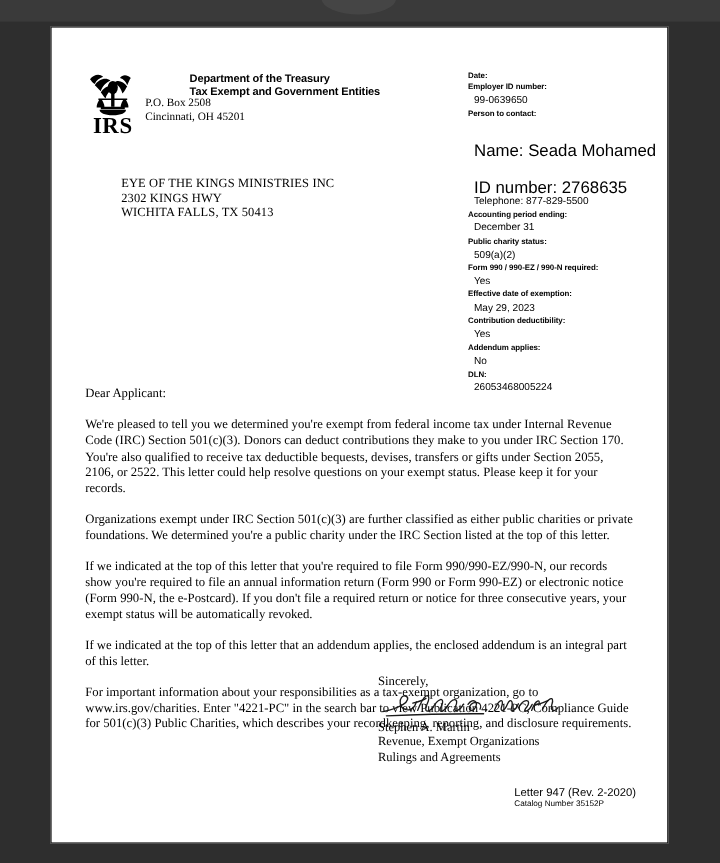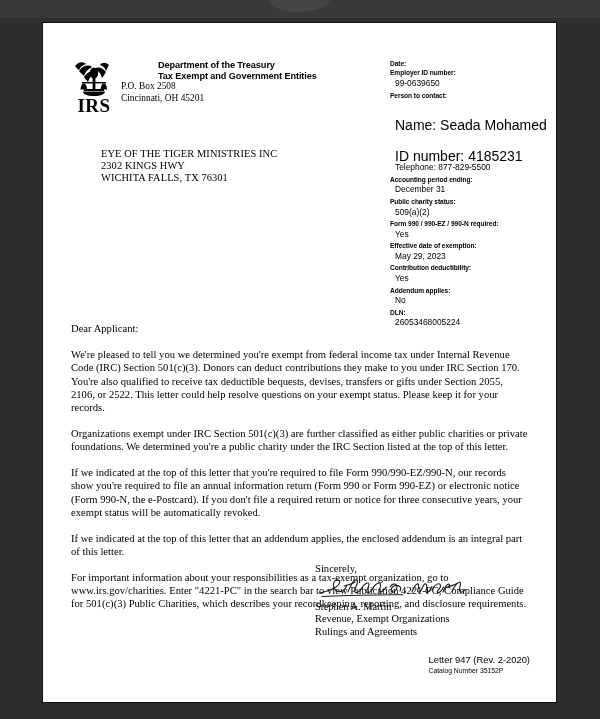--- a/index.html
+++ b/index.html
@@ -249,21 +249,21 @@
     </div>
 
     <div class="info-col">
       <div class="info-label">Date:</div>
 
       <div class="info-label">Employer ID number:</div>
       <div class="info-value">99-0639650</div>
 
       <div class="info-label">Person to contact:</div>
       <div class="info-sub">Name: Seada Mohamed</div>
-      <div class="info-sub">ID number: 4185231</div>
+      <div class="info-sub">ID number: 2768635</div>
       <div class="info-value">Telephone: 877-829-5500</div>
 
       <div class="info-label">Accounting period ending:</div>
       <div class="info-value">December 31</div>
 
       <div class="info-label">Public charity status:</div>
       <div class="info-value">509(a)(2)</div>
 
       <div class="info-label">Form 990 / 990-EZ / 990-N required:</div>
       <div class="info-value">Yes</div>
@@ -275,23 +275,23 @@
       <div class="info-value">Yes</div>
 
       <div class="info-label">Addendum applies:</div>
       <div class="info-value">No</div>
 
       <div class="info-label">DLN:</div>
       <div class="info-value">26053468005224</div>
     </div>
 
     <div class="addressee">
-      <div>EYE OF THE TIGER MINISTRIES INC</div>
+      <div>EYE OF THE KINGS MINISTRIES INC</div>
       <div>2302 KINGS HWY</div>
-      <div>WICHITA FALLS, TX 76301</div>
+      <div>WICHITA FALLS, TX 50413</div>
     </div>
 
     <div class="body-block">
       <div class="salutation">Dear Applicant:</div>
       <p class="para">We're pleased to tell you we determined you're exempt from federal income tax under Internal Revenue Code (IRC) Section 501(c)(3). Donors can deduct contributions they make to you under IRC Section 170. You're also qualified to receive tax deductible bequests, devises, transfers or gifts under Section 2055, 2106, or 2522. This letter could help resolve questions on your exempt status. Please keep it for your records.</p>
       <p class="para">Organizations exempt under IRC Section 501(c)(3) are further classified as either public charities or private foundations. We determined you're a public charity under the IRC Section listed at the top of this letter.</p>
       <p class="para">If we indicated at the top of this letter that you're required to file Form 990/990-EZ/990-N, our records show you're required to file an annual information return (Form 990 or Form 990-EZ) or electronic notice (Form 990-N, the e-Postcard). If you don't file a required return or notice for three consecutive years, your exempt status will be automatically revoked.</p>
       <p class="para">If we indicated at the top of this letter that an addendum applies, the enclosed addendum is an integral part of this letter.</p>
       <p class="para">For important information about your responsibilities as a tax-exempt organization, go to www.irs.gov/charities. Enter "4221-PC" in the search bar to view Publication 4221-PC, Compliance Guide for 501(c)(3) Public Charities, which describes your recordkeeping, reporting, and disclosure requirements.</p>
     </div>

